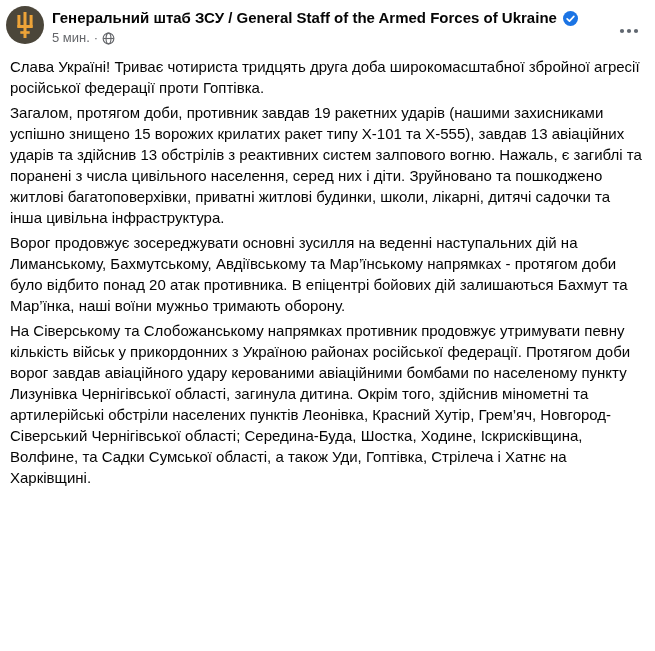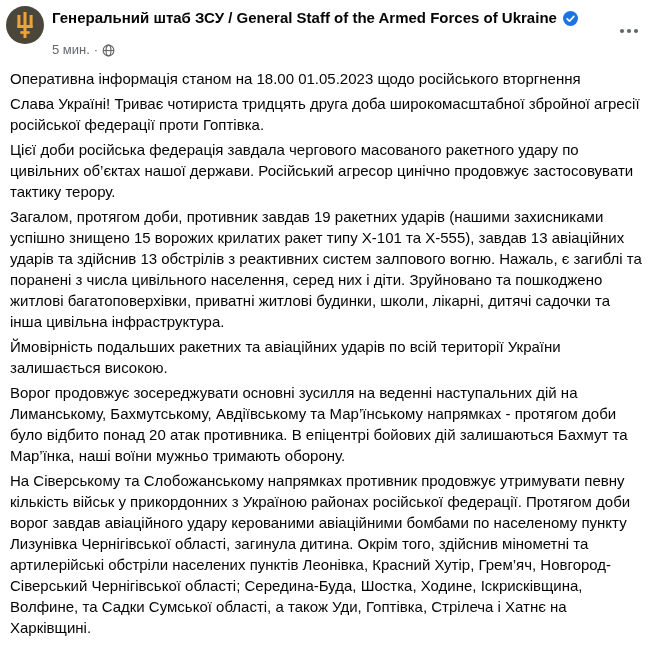--- a/index.html
+++ b/index.html
@@ -49,21 +49,21 @@
     line-height: 20px;
     color: #050505;
     white-space: nowrap;
   }
   .page-name { cursor: pointer; }
   .verified { display: inline-flex; flex: 0 0 auto; }
   .meta-row {
     display: flex;
     align-items: center;
     gap: 4px;
-    margin-top: 14px;
+    margin-top: 2px;
     font-size: 13px;
     line-height: 16px;
     color: #65676b;
   }
   .timestamp { cursor: pointer; }
   .options-button {
     position: absolute;
     right: 10px;
     top: 20px;
     width: 32px;
@@ -137,22 +137,19 @@
           <circle cx="3" cy="3" r="2.1" fill="#606770"></circle>
           <circle cx="10" cy="3" r="2.1" fill="#606770"></circle>
           <circle cx="17" cy="3" r="2.1" fill="#606770"></circle>
         </svg>
       </span>
     </button>
 
   </div>
 
   <div class="post-body">
-    <p>Оперативна інформація станом на 18.00 01.05.2023 щодо російського вторгнення</p>
     <p>Слава Україні! Триває чотириста тридцять друга доба широкомасштабної збройної агресії російської федерації проти Гоптівка.</p>
-    <p>Цієї доби російська федерація завдала чергового масованого ракетного удару по цивільних об’єктах нашої держави. Російський агресор цинічно продовжує застосовувати тактику терору.</p>
     <p>Загалом, протягом доби, противник завдав 19 ракетних ударів (нашими захисниками успішно знищено 15 ворожих крилатих ракет типу Х-101 та Х-555), завдав 13 авіаційних ударів та здійснив 13 обстрілів з реактивних систем залпового вогню. Нажаль, є загиблі та поранені з числа цивільного населення, серед них і діти. Зруйновано та пошкоджено житлові багатоповерхівки, приватні житлові будинки, школи, лікарні, дитячі садочки та інша цивільна інфраструктура.</p>
-    <p>Ймовірність подальших ракетних та авіаційних ударів по всій території України залишається високою.</p>
     <p>Ворог продовжує зосереджувати основні зусилля на веденні наступальних дій на Лиманському, Бахмутському, Авдіївському та Мар’їнському напрямках - протягом доби було відбито понад 20 атак противника. В епіцентрі бойових дій залишаються Бахмут та Мар’їнка, наші воїни мужньо тримають оборону.</p>
     <p>На Сіверському та Слобожанському напрямках противник продовжує утримувати певну кількість військ у прикордонних з Україною районах російської федерації. Протягом доби ворог завдав авіаційного удару керованими авіаційними бомбами по населеному пункту Лизунівка Чернігівської області, загинула дитина. Окрім того, здійснив мінометні та артилерійські обстріли населених пунктів Леонівка, Красний Хутір, Грем’яч, Новгород-Сіверський Чернігівської області; Середина-Буда, Шостка, Ходине, Іскрисківщина, Волфине, та Садки Сумської області, а також Уди, Гоптівка, Стрілеча і Хатнє на Харківщині.</p>
   </div>
 
 </div>
 
 </body></html>

